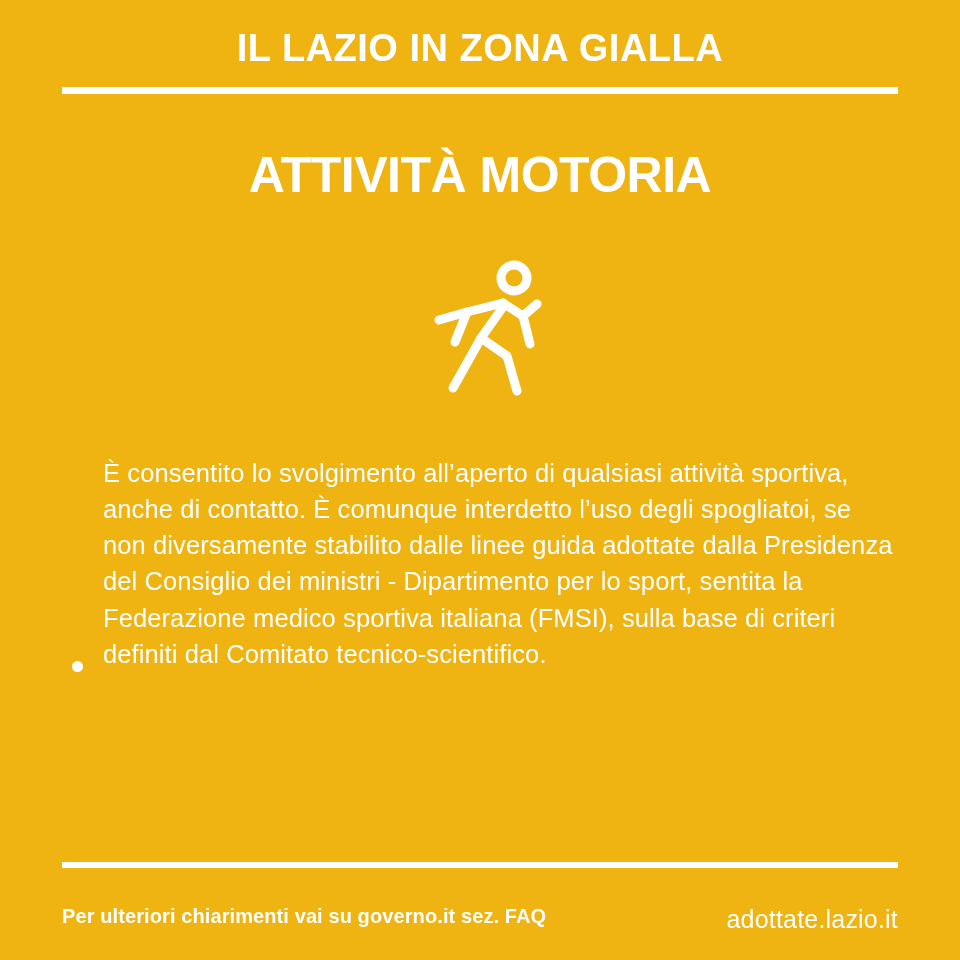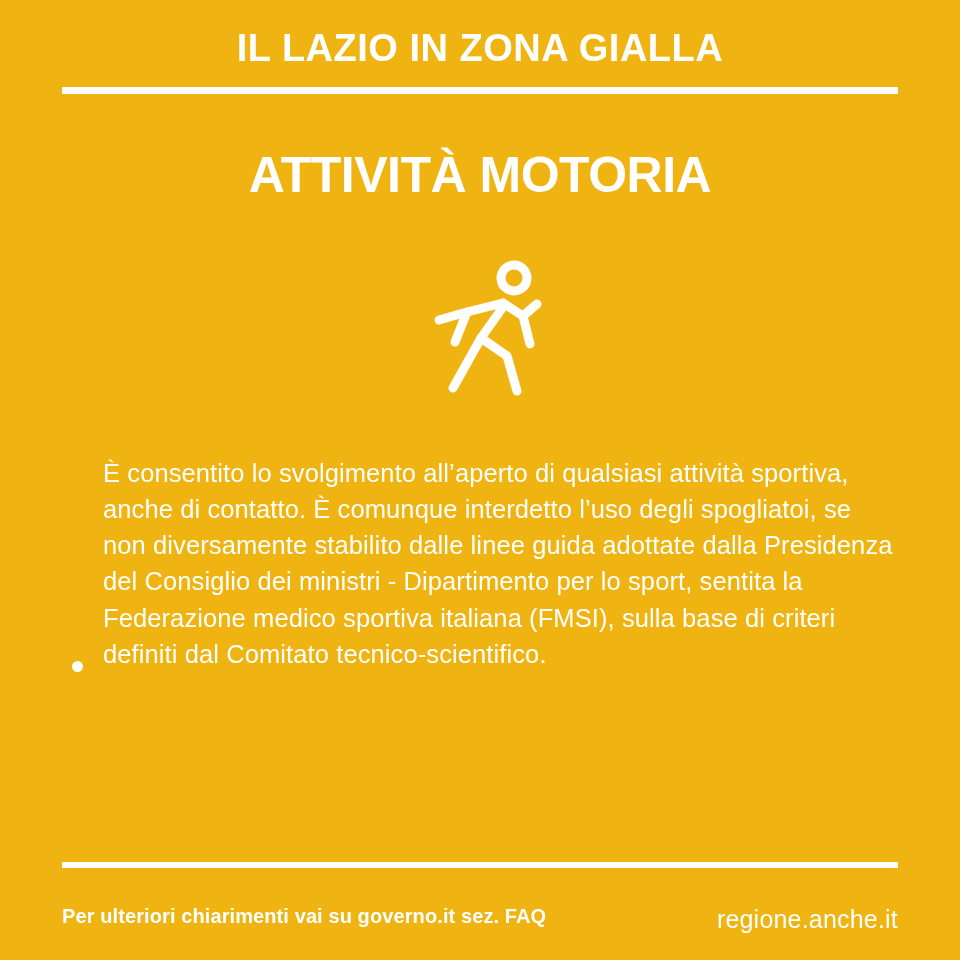--- a/index.html
+++ b/index.html
@@ -158,16 +158,16 @@
     <div class="bullet-row">
       <div class="bullet-dot"></div>
       <div class="bullet-text">È consentito lo svolgimento all’aperto di qualsiasi attività sportiva, anche di contatto. È comunque interdetto l’uso degli spogliatoi, se non diversamente stabilito dalle linee guida adottate dalla Presidenza del Consiglio dei ministri - Dipartimento per lo sport, sentita la Federazione medico sportiva italiana (FMSI), sulla base di criteri definiti dal Comitato tecnico-scientifico.</div>
     </div>
   </div>
 
   <div class="rule-bottom"></div>
 
   <div class="footer">
     <div class="footer-left">Per ulteriori chiarimenti vai su governo.it sez. FAQ</div>
-    <div class="footer-right">regione.anche.it</div>
+    <div class="footer-right">adottate.lazio.it</div>
   </div>
 
 </div>
 
 </body></html>

